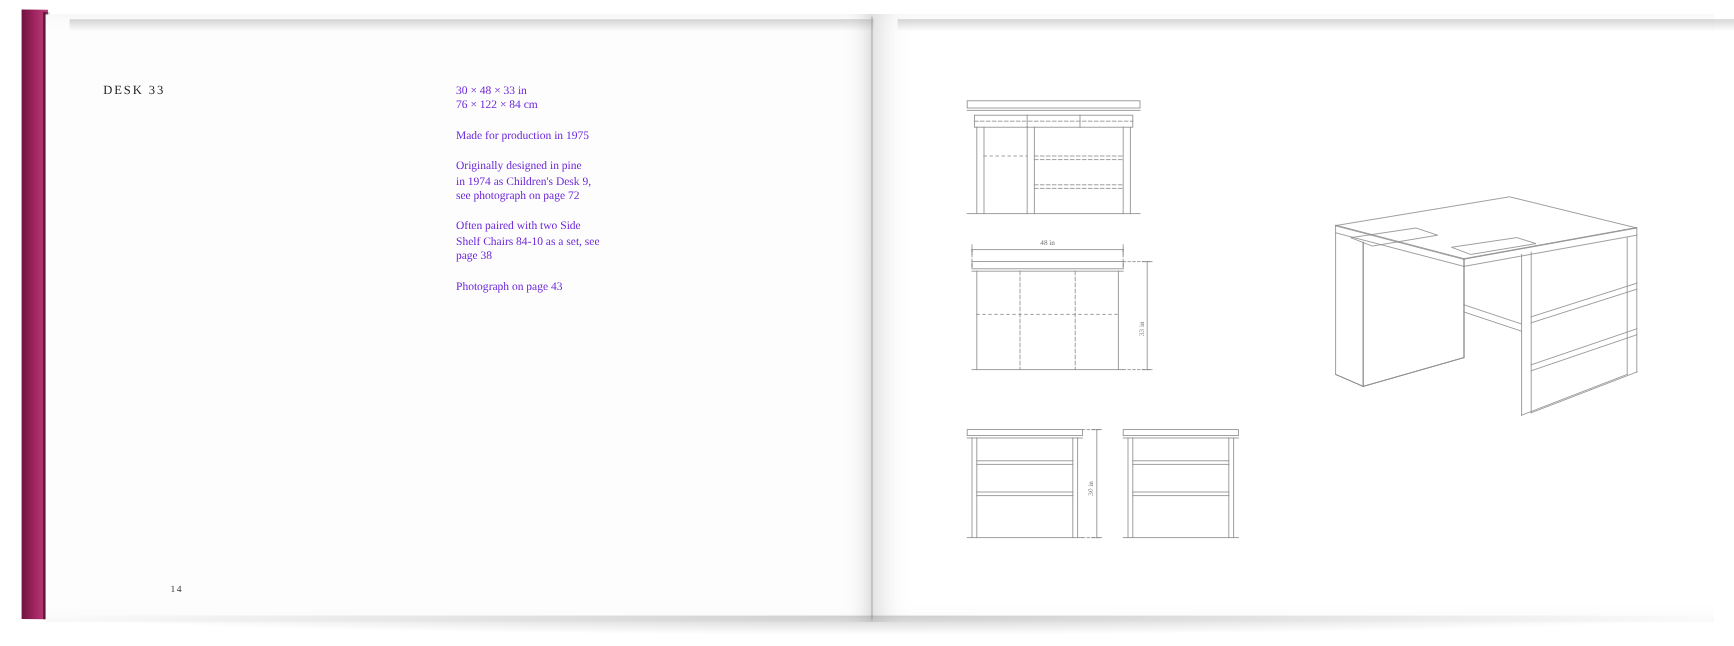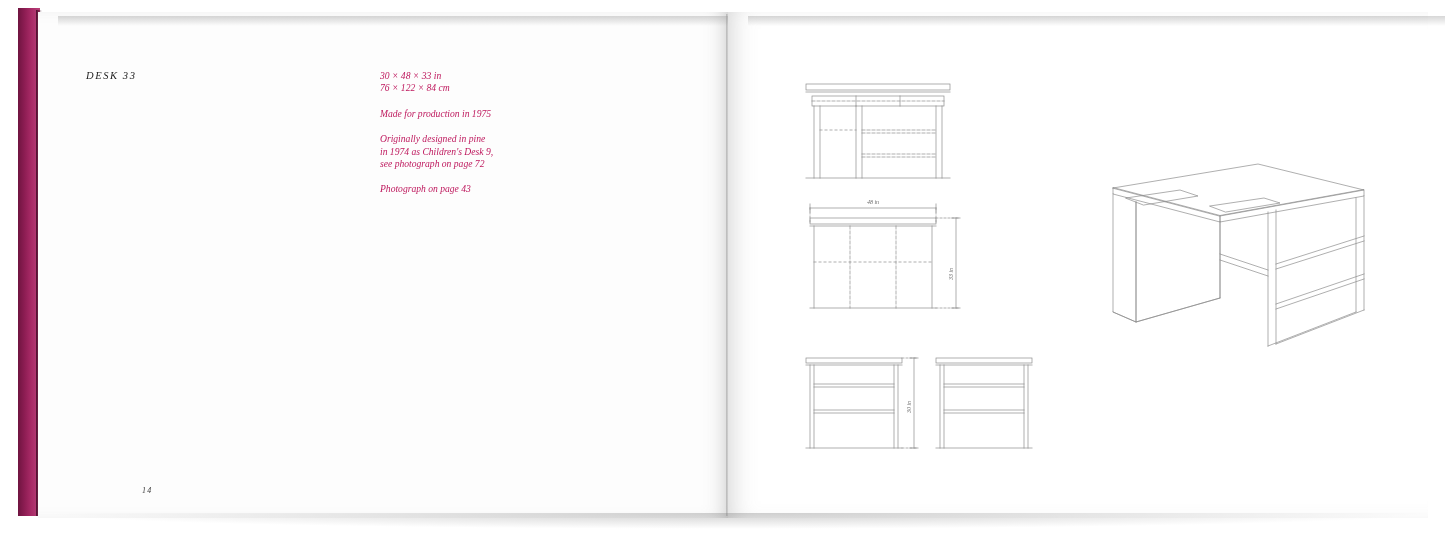--- a/index.html
+++ b/index.html
@@ -12,21 +12,20 @@
     height: 538px;
     overflow: hidden;
     font-family: "Liberation Serif", serif;
   }
 
   #stage {
     position: relative;
     width: 1445px;
     height: 426px;
     background: #ffffff;
-    font-style: italic;
   }
 
   
   .book {
     position: absolute;
     left: 18px;
     top: 8px;
     width: 1412px;
     height: 512px;
   }
@@ -119,21 +118,21 @@
     letter-spacing: 1.6px;
     color: #1c1c1c;
     font-family: "Liberation Serif", serif;
   }
 
   .spec-col {
     position: absolute;
     left: 342px;
     top: 58px;
     width: 210px;
-    color: #be185d;
+    color: #6d28d9;
   }
   .spec-block {
     font-size: 9.6px;
     line-height: 12.4px;
     margin-bottom: 13px;
     white-space: pre-line;
     font-family: "Liberation Serif", serif;
   }
 
   .folio {
@@ -172,20 +171,23 @@
 
       <div class="catalog-number">DESK 33</div>
 
       <div class="spec-col">
         <div class="spec-block">30 × 48 × 33 in
 76 × 122 × 84 cm</div>
         <div class="spec-block">Made for production in 1975</div>
         <div class="spec-block">Originally designed in pine
 in 1974 as Children's Desk 9,
 see photograph on page 72</div>
+        <div class="spec-block">Often paired with two Side
+Shelf Chairs 84-10 as a set, see
+page 38</div>
         <div class="spec-block">Photograph on page 43</div>
       </div>
 
       <div class="folio">14</div>
     </div>
 
     <div class="gutter"></div>
 
     <div class="page-right">
       <div class="book-top-shadow"></div>

